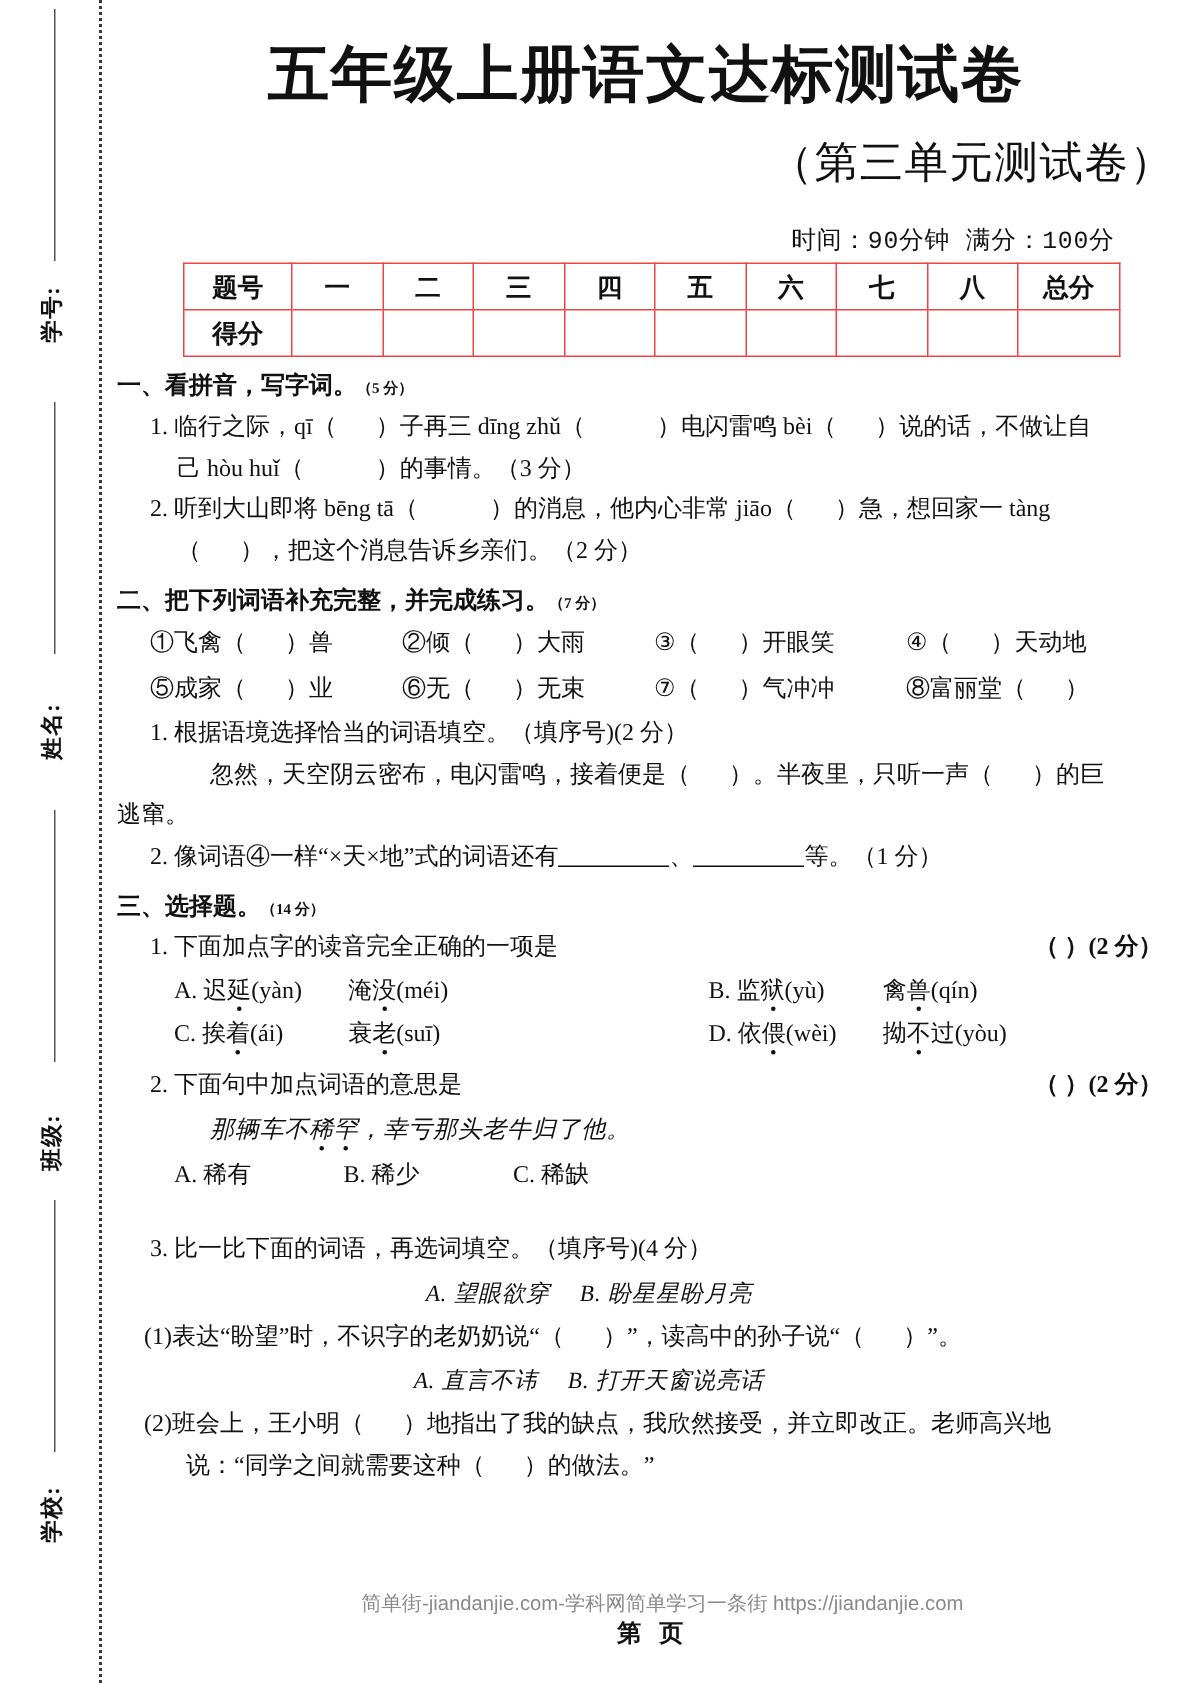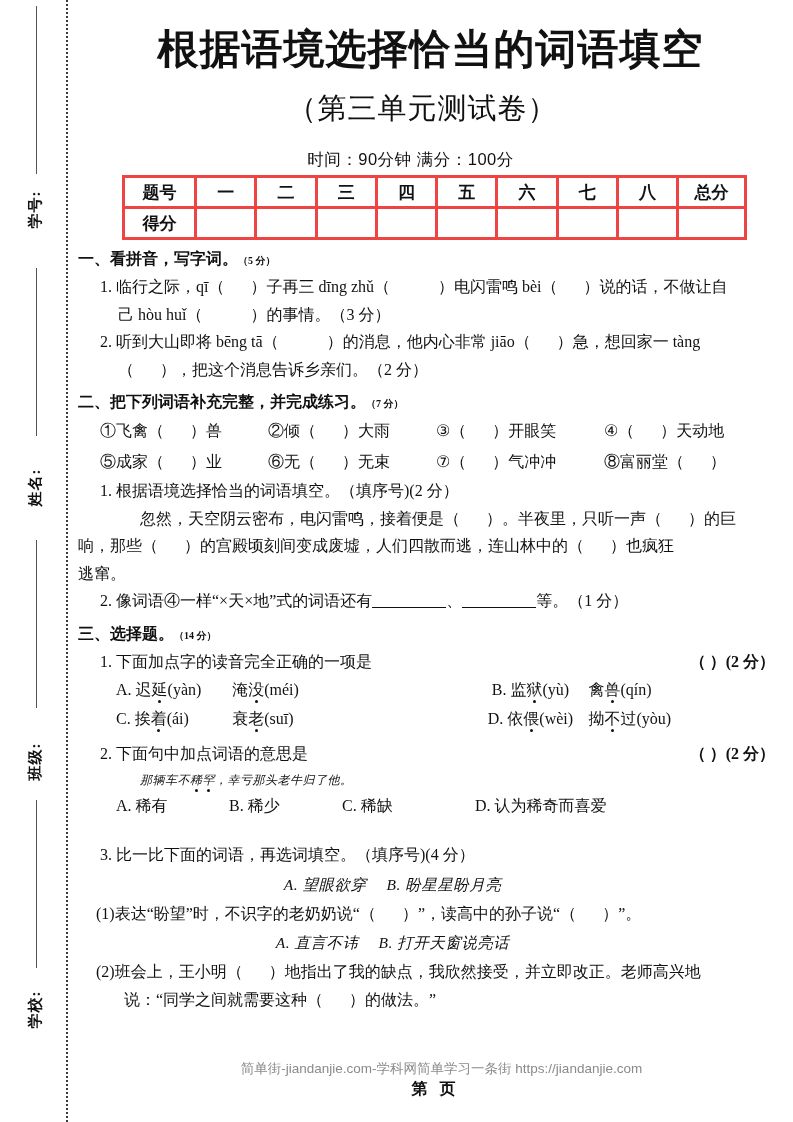--- a/index.html
+++ b/index.html
@@ -59,45 +59,45 @@
     text-align: center;
     font-family: "Liberation Sans", "DejaVu Sans", sans-serif;
     font-weight: 700;
     font-size: 41px;
     letter-spacing: 1px;
     line-height: 1.15;
     padding-right: 10px;
   }
   .title-sub {
     margin: 16px 0 0 0;
-    text-align: center;
+    text-align: right;
     font-family: "Liberation Sans", "DejaVu Sans", sans-serif;
     font-weight: 400;
     font-size: 29px;
     letter-spacing: 1px;
-    padding-right: 26px;
+    padding-right: 10px;
   }
 
   .meta-line {
     margin: 20px 50px 4px 0;
-    text-align: center;
-    font-family: Liberation Sans, sans-serif;
+    text-align: right;
+    font-family: Liberation Mono, monospace;
     font-size: 16.5px;
     letter-spacing: 0.5px;
   }
 
   
   .score-table {
     width: 625px;
     margin: 2px 0 0 44px;
     border-collapse: collapse;
     table-layout: fixed;
   }
   .score-table td {
-    border: 3px solid #ef4444;
+    border: 1px solid #ef4444;
     height: 31px;
     text-align: center;
     vertical-align: middle;
     font-family: "Liberation Serif", "DejaVu Serif", serif;
     font-weight: 700;
     font-size: 17px;
   }
   .score-table td.head-cell { width: 72px; }
   .score-table td.tot-cell  { width: 68px; }
 
@@ -144,21 +144,21 @@
 
   
   .opt-row {
     display: flex;
     margin-left: 38px;
     font-size: 16px;
     line-height: 1.8;
   }
   .opt-a { width: 117px; }
   .opt-b { width: 242px; }
-  .opt-c { width: 117px; text-align: center; }
+  .opt-c { width: 117px; }
   .opt-d { width: 200px; }
 
   .dotted { position: relative; }
   .dotted::after {
     content: "";
     position: absolute;
     left: 50%; bottom: -5px;
     width: 3px; height: 3px;
     margin-left: -1.5px;
     border-radius: 50%;
@@ -171,21 +171,21 @@
     margin-left: 22px;
     font-size: 16px;
     line-height: 1.8;
   }
   .ans-slot { white-space: nowrap; padding-right: 12px; font-weight: bold; }
 
   .sentence-kai {
     margin-left: 62px;
     font-family: "Liberation Serif", "DejaVu Serif", serif;
     font-style: italic;
-    font-size: 12px;
+    font-size: 16px;
     line-height: 1.9;
     letter-spacing: 0.5px;
   }
   .centered-opts {
     text-align: center;
     font-family: "Liberation Serif", "DejaVu Serif", serif;
     font-style: italic;
     font-size: 15.5px;
     line-height: 2.0;
     padding-right: 80px;
@@ -227,21 +227,21 @@
 
   <div class="rail-label" style="top:200px;">学号:</div>
   <div class="rail-label" style="top:478px;">姓名:</div>
   <div class="rail-label" style="top:752px;">班级:</div>
   <div class="rail-label" style="top:1000px;">学校:</div>
 </div>
 <div class="tearline"></div>
 
 <div class="page">
 
-  <div class="title-main">根据语境选择恰当的词语填空</div>
+  <div class="title-main">五年级上册语文达标测试卷</div>
   <div class="title-sub">（第三单元测试卷）</div>
   <div class="meta-line">时间：90分钟  满分：100分</div>
 
   <table class="score-table">
     <tbody>
         <tr>
       <td class="head-cell">题号</td>
       <td>一</td>
       <td>二</td>
       <td>三</td>
@@ -301,23 +301,20 @@
       <span class="idiom-cell"><span>⑤成家（</span><span class="gap-sm"></span><span>）业</span></span>
       <span class="idiom-cell"><span>⑥无（</span><span class="gap-sm"></span><span>）无束</span></span>
       <span class="idiom-cell"><span>⑦（</span><span class="gap-sm"></span><span>）气冲冲</span></span>
       <span class="idiom-cell"><span>⑧富丽堂（</span><span class="gap-sm"></span><span>）</span></span>
     </div>
 
     <div class="q">1. 根据语境选择恰当的词语填空。（填序号)(2 分）</div>
     <div class="q" style="margin-left:62px;">
       <span>忽然，天空阴云密布，电闪雷鸣，接着便是（</span><span class="gap-sm"></span><span>）。半夜里，只听一声（</span><span class="gap-sm"></span><span>）的巨</span>
     </div>
-    <div class="q" style="margin-left:0;">
-      <span>响，那些（</span><span class="gap-sm"></span><span>）的宫殿顷刻间变成废墟，人们四散而逃，连山林中的（</span><span class="gap-sm"></span><span>）也疯狂</span>
-    </div>
     <div class="q" style="margin-left:0;">逃窜。</div>
 
     <div class="q">
       <span>2. 像词语④一样“×天×地”式的词语还有</span><span class="fillline"></span><span>、</span><span class="fillline"></span><span>等。（1 分）</span>
     </div>
   </div>
 
   <div class="sec">
     <div class="sec-head">
       <span>三、选择题。</span><span class="pts">（14 分）</span>
@@ -348,21 +345,20 @@
     </div>
 
     <div class="sentence-kai">
       <span>那辆车不</span><span class="dotted">稀</span><span class="dotted">罕</span><span>，幸亏那头老牛归了他。</span>
     </div>
 
     <div class="opt-row">
       <span style="width:113px;">A. 稀有</span>
       <span style="width:113px;">B. 稀少</span>
       <span style="width:133px;">C. 稀缺</span>
-      <span>D. 认为稀奇而喜爱</span>
     </div>
 
     <div class="q" style="margin-top:21px;">3. 比一比下面的词语，再选词填空。（填序号)(4 分）</div>
 
     <div class="centered-opts">
       <span>A. 望眼欲穿</span><span class="sp"></span><span>B. 盼星星盼月亮</span>
     </div>
 
     <div class="q" style="margin-left:18px;">
       <span>(1)表达“盼望”时，不识字的老奶奶说“（</span><span class="gap-sm"></span><span>）”，读高中的孙子说“（</span><span class="gap-sm"></span><span>）”。</span>

